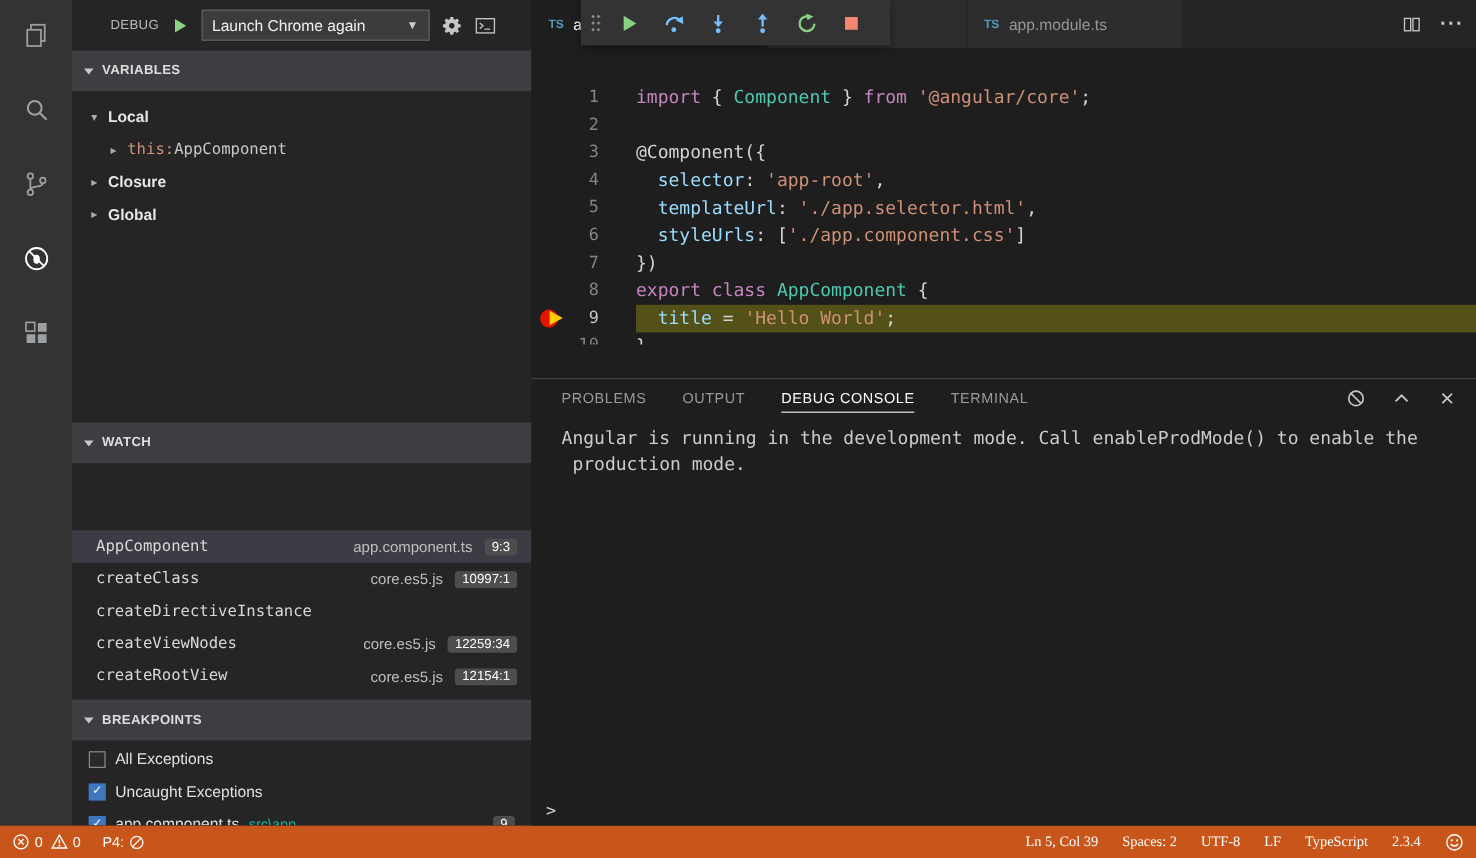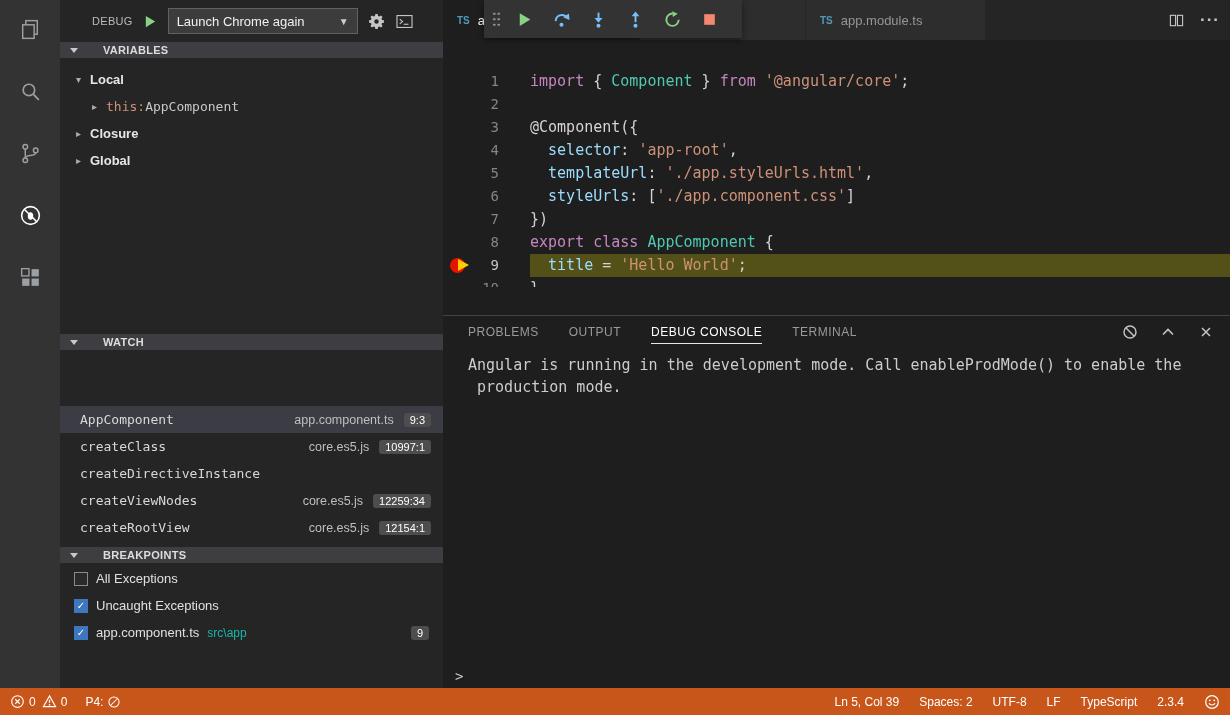--- a/index.html
+++ b/index.html
@@ -15,21 +15,21 @@
   .ab-item.active { color:#FFFFFF; }
 
   
   .sidebar { width:383px; background:#252526; display:flex; flex-direction:column; overflow:hidden; flex-shrink:0; }
   .debug-header { height:42px; display:flex; align-items:center; padding-left:32px; gap:10px; flex-shrink:0; }
   .sb-title { font-size:11px; color:#BBBBBB; letter-spacing:.3px; }
   .launch-select { width:190px; height:26px; background:#3C3C3C; border:1px solid #616161; color:#F0F0F0; font-size:13px; display:flex; align-items:center; justify-content:space-between; padding:0 8px; cursor:pointer; }
   .launch-select .caret { font-size:10px; color:#CCCCCC; }
   .hdr-icon { color:#C5C5C5; display:flex; align-items:center; cursor:pointer; }
 
-  .sec-header { height:16px; background:#3E3E42; display:flex; align-items:center; padding:0 10px; gap:25px; font-size:11px; font-weight:bold; color:#DDDDDD; flex-shrink:0; letter-spacing:.3px; }
+  .sec-header { height:34px; background:#3E3E42; display:flex; align-items:center; padding:0 10px; gap:7px; font-size:11px; font-weight:bold; color:#DDDDDD; flex-shrink:0; letter-spacing:.3px; }
   .tri-down { width:0; height:0; border-left:4px solid transparent; border-right:4px solid transparent; border-top:5px solid #C8C8C8; }
   .sec-status { margin-left:auto; font-size:9px; font-weight:bold; color:#CCCCCC; padding-right:4px; letter-spacing:.4px; }
 
   .vars-body { height:276px; padding-top:8px; overflow:hidden; }
   .watch-body { height:52px; }
   .stack-body { height:145px; padding-top:4px; overflow:hidden; }
   .bp-body { flex:1; padding-top:2px; overflow:hidden; }
 
   .tree-row { height:27px; display:flex; align-items:center; font-size:13px; color:#CCCCCC; cursor:pointer; }
   .tree-row .tw { width:14px; color:#ABABAB; font-size:10px; }
@@ -89,21 +89,21 @@
   .panel-actions { position:absolute; right:16px; top:0; height:32px; display:flex; align-items:center; gap:22px; }
   .panel-actions > span { cursor:pointer; display:flex; align-items:center; }
   .panel-content { flex:1; padding:6px 0 0 25px; font-family:"DejaVu Sans Mono", monospace; font-size:15px; line-height:22px; color:#CCCCCC; }
   .out-line { white-space:pre; }
   .panel-input { height:24px; display:flex; align-items:center; padding-left:12px; font-family:"DejaVu Sans Mono", monospace; font-size:14px; color:#CCCCCC; }
 
   
   .statusbar { height:27px; background:#C8551A; display:flex; align-items:center; justify-content:space-between; padding:0 10px; color:#FFFFFF; font-size:12px; flex-shrink:0; }
   .sb-left, .sb-right { display:flex; align-items:center; }
   .sb-left { gap:6px; }
-  .sb-right { gap:20px; }
+  .sb-right { gap:20px;font-family:Liberation Serif, serif; }
   .sb-item { display:flex; align-items:center; gap:4px; cursor:pointer; }
 </style>
 </head>
 <body>
 
 <div class="workbench">
   <div class="main">
 
     <div class="activitybar">
       <div class="ab-item">
@@ -348,21 +348,21 @@
             <div class="code-line">
               <span class="glyph-margin"></span>
               <span class="line-num">4</span>
               <span class="line-spacer"></span>
               <span class="line-content"><span class="tk-pl">  </span><span class="tk-pr">selector</span><span class="tk-pl">: </span><span class="tk-st">'app-root'</span><span class="tk-pl">,</span></span>
             </div>
             <div class="code-line">
               <span class="glyph-margin"></span>
               <span class="line-num">5</span>
               <span class="line-spacer"></span>
-              <span class="line-content"><span class="tk-pl">  </span><span class="tk-pr">templateUrl</span><span class="tk-pl">: </span><span class="tk-st">'./app.styleUrls.html'</span><span class="tk-pl">,</span></span>
+              <span class="line-content"><span class="tk-pl">  </span><span class="tk-pr">templateUrl</span><span class="tk-pl">: </span><span class="tk-st">'./app.selector.html'</span><span class="tk-pl">,</span></span>
             </div>
             <div class="code-line">
               <span class="glyph-margin"></span>
               <span class="line-num">6</span>
               <span class="line-spacer"></span>
               <span class="line-content"><span class="tk-pl">  </span><span class="tk-pr">styleUrls</span><span class="tk-pl">: [</span><span class="tk-st">'./app.component.css'</span><span class="tk-pl">]</span></span>
             </div>
             <div class="code-line">
               <span class="glyph-margin"></span>
               <span class="line-num">7</span>

